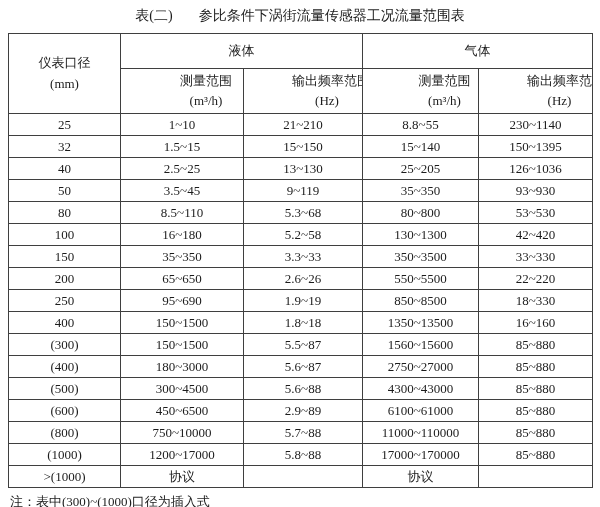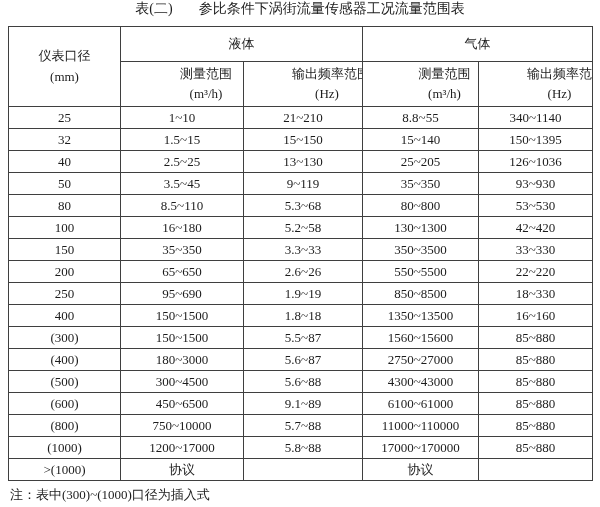--- a/index.html
+++ b/index.html
@@ -9,20 +9,21 @@
   }
   body {
     width: 600px;
     height: 507px;
     overflow: hidden;
     font-family: "Liberation Serif", "DejaVu Serif", serif;
     color: #1c1c1c;
   }
   .title {
     text-align: center;
+    padding-top: 7px;
     height: 25px;
     font-size: 14px;
     white-space: nowrap;
   }
   .title .title-text {
     margin-left: 26px;
   }
   table.spec {
     border-collapse: collapse;
     table-layout: fixed;
@@ -91,21 +92,21 @@
         <div>(Hz)</div>
       </th>
     </tr>
   </thead>
   <tbody>
   <tr>
     <td>25</td>
     <td>1~10</td>
     <td>21~210</td>
     <td>8.8~55</td>
-    <td>340~1140</td>
+    <td>230~1140</td>
   </tr>
 
   <tr>
     <td>32</td>
     <td>1.5~15</td>
     <td>15~150</td>
     <td>15~140</td>
     <td>150~1395</td>
   </tr>
 
@@ -193,21 +194,21 @@
     <td>(500)</td>
     <td>300~4500</td>
     <td>5.6~88</td>
     <td>4300~43000</td>
     <td>85~880</td>
   </tr>
 
   <tr>
     <td>(600)</td>
     <td>450~6500</td>
-    <td>9.1~89</td>
+    <td>2.9~89</td>
     <td>6100~61000</td>
     <td>85~880</td>
   </tr>
 
   <tr>
     <td>(800)</td>
     <td>750~10000</td>
     <td>5.7~88</td>
     <td>11000~110000</td>
     <td>85~880</td>

